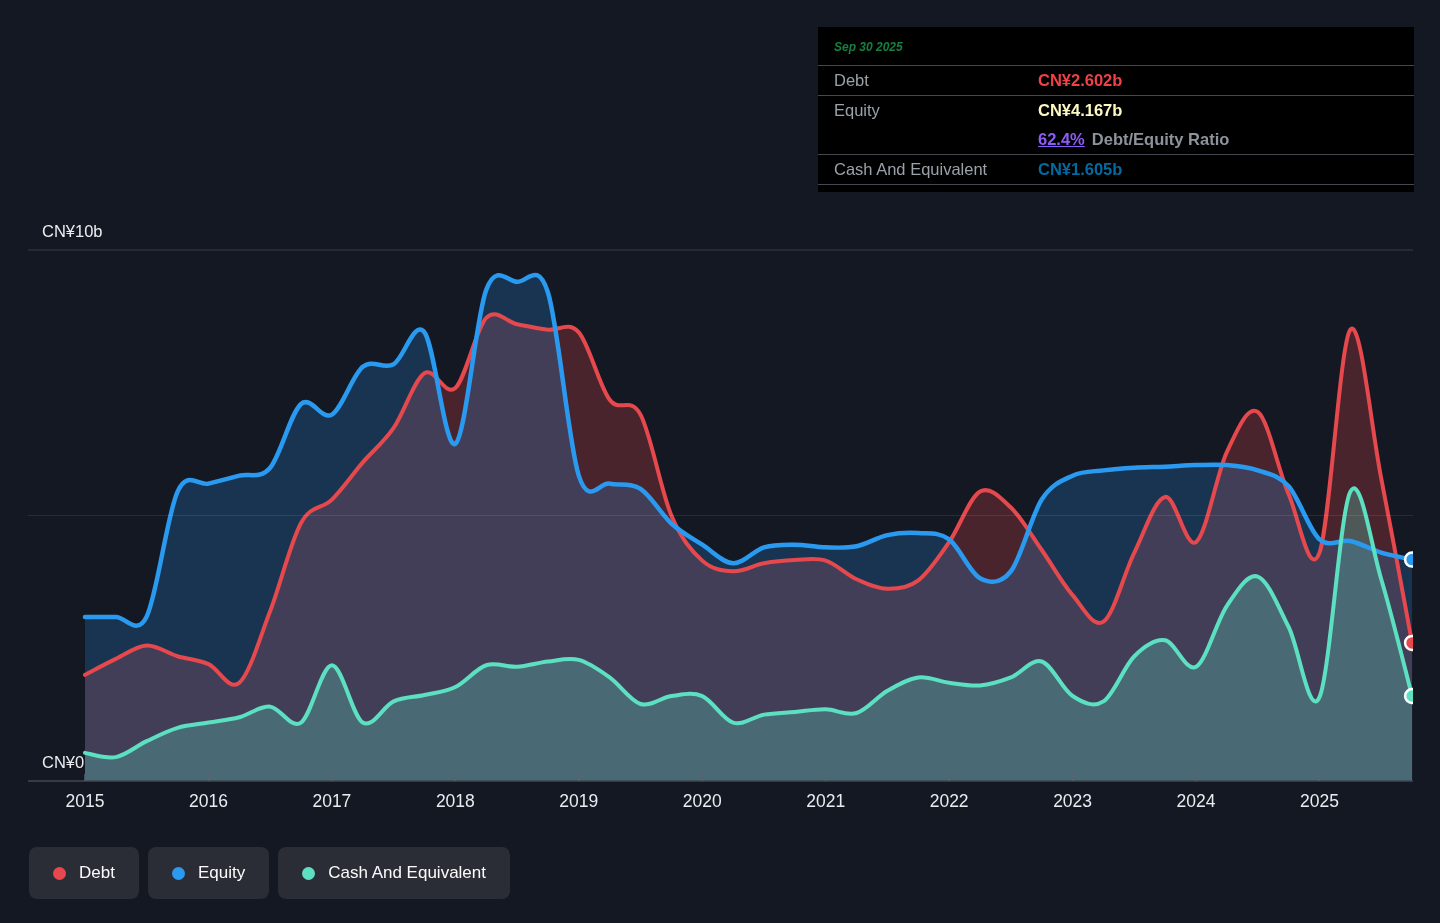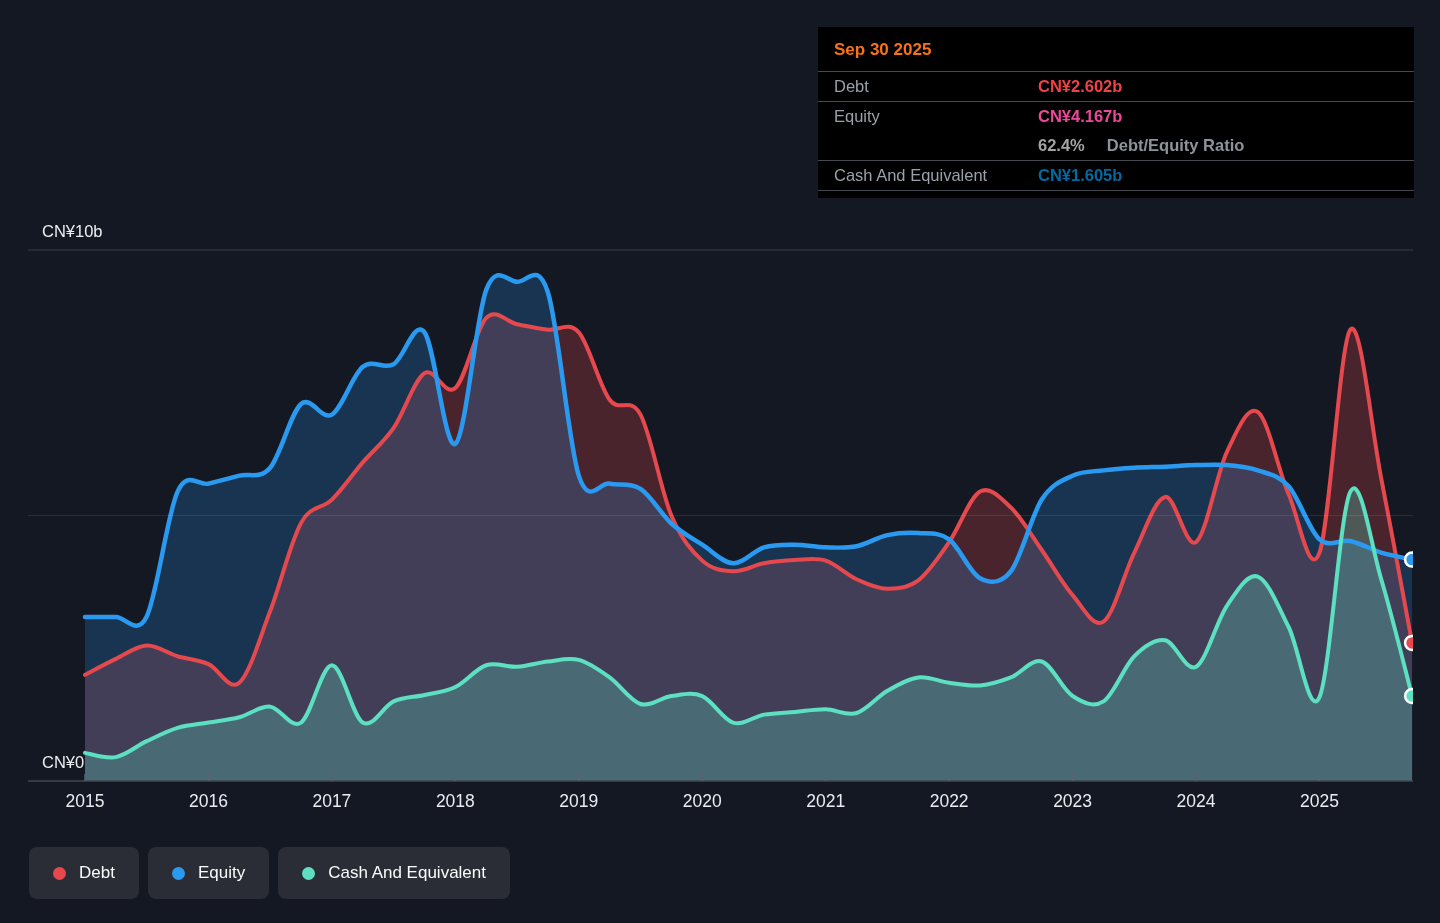--- a/index.html
+++ b/index.html
@@ -13,35 +13,36 @@
   .stage { position:absolute; inset:0; width:1440px; height:923px; }
   #chart-svg { position:absolute; left:0; top:0; }
 
   
   .tooltip {
     position:absolute; left:818px; top:27px; width:596px;
     background:#000;
     font-size:16.5px;
   }
   .tt-title {
-    font-weight:bold; color:#f97316; font-size:17px;
+    font-weight:bold; color:#15803d; font-size:12px;
     padding:13px 16px 11px 16px;
+    font-style:italic;
   }
   .tt-row {
     display:flex; align-items:center;
     padding:5px 16px; min-height:29px;
   }
   .tt-sep { border-top:1px solid #45494f; margin:0 0; }
   .tt-label { width:204px; color:#9aa1a8; flex:none; }
   .tt-value { font-weight:bold;text-align:right; }
   .tt-value.red  { color:#ef4146; }
-  .tt-value.blue { color:#ec4899; }
+  .tt-value.blue { color:#fef9c3; }
   .tt-value.teal { color:#0369a1; }
-  .tt-ratio-num { font-weight:bold; color:#a3a3a3; }
-  .tt-ratio-label { font-weight:bold; color:#8d939b; margin-left:22px; }
+  .tt-ratio-num { font-weight:bold; color:#8b5cf6;text-decoration:underline; }
+  .tt-ratio-label { font-weight:bold; color:#8d939b; margin-left:7px; }
   .tt-bottom-pad { height:7px; }
 
   
   .legend {
     position:absolute; left:29px; top:847px;
     display:flex; gap:9px;
   }
   .lg-btn {
     display:inline-flex; align-items:center;
     height:52px; padding:0 24px;

